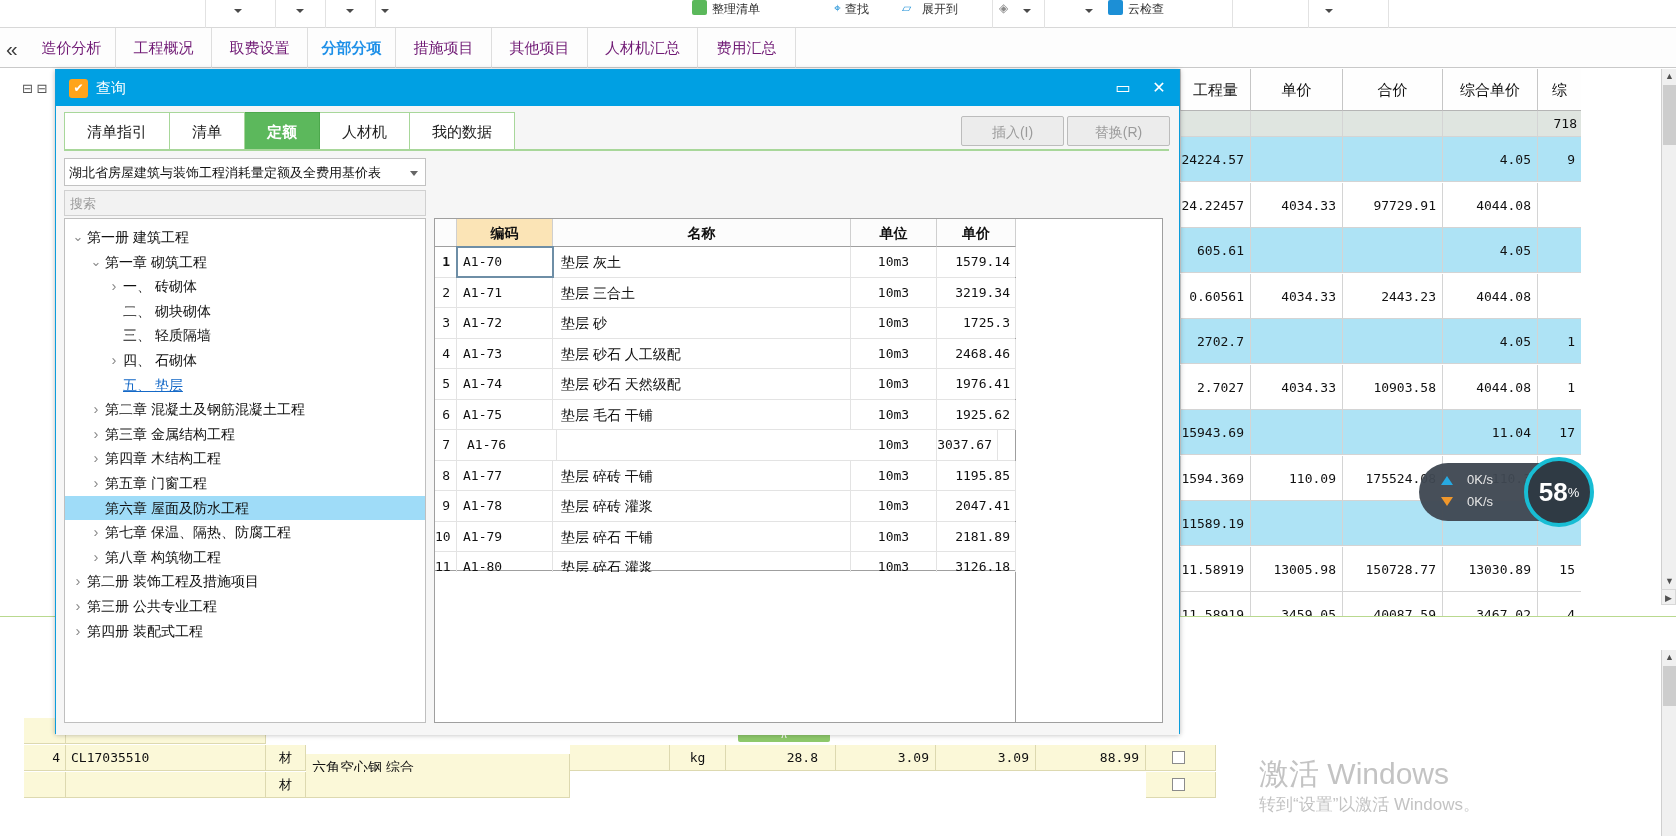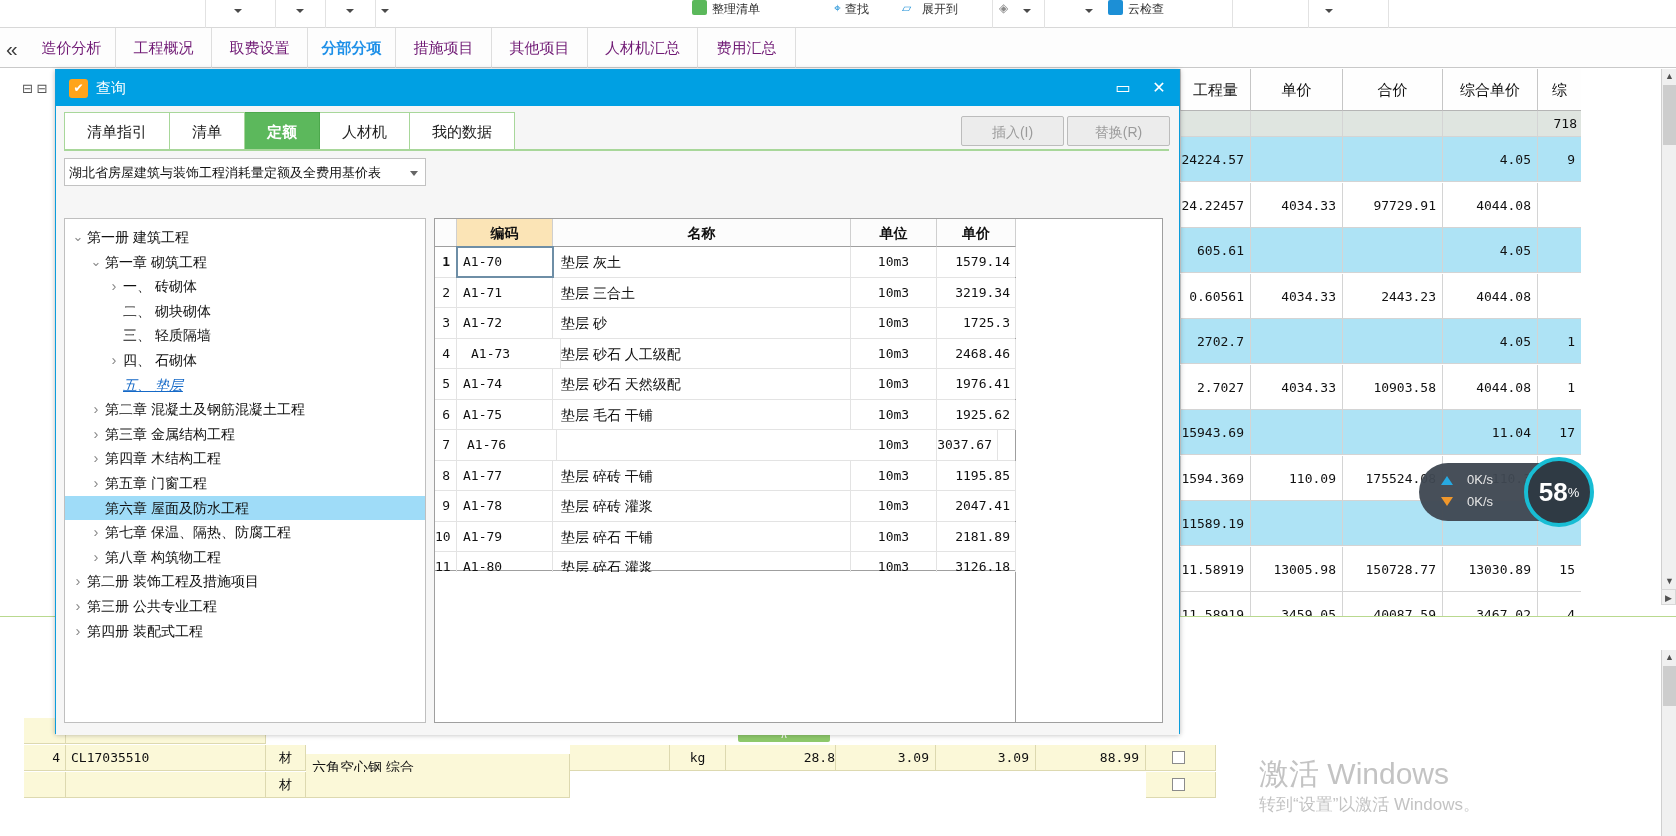--- a/index.html
+++ b/index.html
@@ -197,21 +197,21 @@
   }
   .tree-panel {
     position:absolute; left:8px; top:112px; width:362px; height:505px;
     background:#fff; border:1px solid #bfbfbf; overflow:hidden;
   }
   .tnode {
     position:absolute; height:24px; line-height:24px; font-size:14px;
     color:#111; white-space:nowrap; cursor:pointer;
   }
   .tnode.sel { background:#9fdcf8; }
-  .tnode.link { color:#1569c7; text-decoration:underline;font-style:italic; }
+  .tnode.link { color:#1569c7; text-decoration:underline; }
   .tw {
     position:absolute; width:14px; height:24px; line-height:24px;
     font-size:10px; color:#8a8a8a; text-align:center;
   }
 
   
   .tbl-wrap {
     position:absolute; left:378px; top:112px; width:582px; height:353px;
     background:#fff; border:1px solid #9f9f9f;
   }
@@ -390,21 +390,21 @@
 
   <div class="lower-grid-row" style="left:24px;top:718px;width:42px;"></div>
   <div class="lower-grid-row" style="left:66px;top:718px;width:200px;"></div>
 
   <div class="lower-grid-row" style="left:24px;top:745px;width:42px;text-align:right;padding-right:5px;">4</div>
   <div class="lower-grid-row" style="left:66px;top:745px;width:200px;padding-left:5px;">CL17035510</div>
   <div class="lower-grid-row" style="left:266px;top:745px;width:40px;text-align:center;font-family:'Liberation Sans',sans-serif;">材</div>
   <div class="lower-grid-row" style="left:306px;top:745px;width:264px;padding-left:6px;font-family:'Liberation Sans',sans-serif;font-size:14px;margin-top:9px;">六角空心钢 综合</div>
   <div class="lower-grid-row" style="left:570px;top:745px;width:100px;"></div>
   <div class="lower-grid-row" style="left:670px;top:745px;width:56px;text-align:center;">kg</div>
-  <div class="lower-grid-row" style="left:726px;top:745px;width:110px;text-align:right;padding-right:0;">28.8</div>
+  <div class="lower-grid-row" style="left:726px;top:745px;width:110px;text-align:right;padding-right:17px;">28.8</div>
   <div class="lower-grid-row" style="left:836px;top:745px;width:100px;text-align:right;padding-right:6px;">3.09</div>
   <div class="lower-grid-row" style="left:936px;top:745px;width:100px;text-align:right;padding-right:6px;">3.09</div>
   <div class="lower-grid-row" style="left:1036px;top:745px;width:110px;text-align:right;padding-right:6px;">88.99</div>
   <div class="lower-grid-row" style="left:1146px;top:745px;width:70px;">
     <span class="chk-box" style="left:26px;top:6px;"></span>
   </div>
   <div class="lower-grid-row" style="left:24px;top:772px;width:42px;"></div>
   <div class="lower-grid-row" style="left:66px;top:772px;width:200px;"></div>
   <div class="lower-grid-row" style="left:266px;top:772px;width:40px;text-align:center;font-family:'Liberation Sans',sans-serif;">材</div>
   <div class="lower-grid-row" style="left:306px;top:772px;width:264px;padding-left:6px;"></div>
@@ -454,20 +454,21 @@
       <div class="dtabs-rest"></div>
 
       <div class="insert-btn" style="left:905px;">插入(I)</div>
       <div class="insert-btn" style="left:1011px;">替换(R)</div>
 
       <div class="sel-combo">
         <span>湖北省房屋建筑与装饰工程消耗量定额及全费用基价表</span>
         <span class="sel-caret"></span>
       </div>
 
+      <div class="search-box">搜索</div>
 
       <div class="tree-panel">
         <div id="tree-host">
             <div class="tw" style="left: 6px; top: 6px; font-size: 13px;">⌄</div>
             <div class="tnode" style="left: 22px; top: 6px;">第一册 建筑工程</div>
             <div class="tw" style="left: 24px; top: 30.6px; font-size: 13px;">⌄</div>
             <div class="tnode" style="left: 40px; top: 30.6px;">第一章 砌筑工程</div>
             <div class="tw" style="left: 42px; top: 55.2px; font-size: 15px;">›</div>
             <div class="tnode" style="left: 58px; top: 55.2px;">一、 砖砌体</div>
             <div class="tnode" style="left: 58px; top: 79.8px;">二、 砌块砌体</div>
@@ -523,21 +524,21 @@
             </div>
             <div class="tr" style="top: 61px;">
               <div class="td idx" style="left: 0px; width: 22px;">3</div>
               <div class="td code" style="left: 22px; width: 96px;">A1-72</div>
               <div class="td name" style="left: 118px; width: 298px;">垫层 砂</div>
               <div class="td unit" style="left: 416px; width: 86px;">10m3</div>
               <div class="td num" style="left: 502px; width: 79px; text-align: right;">1725.3</div>
             </div>
             <div class="tr" style="top: 91.5px;">
               <div class="td idx" style="left: 0px; width: 22px;">4</div>
-              <div class="td code" style="left: 22px; width: 96px; margin-left: 8px;">A1-73</div>
+              <div class="td code" style="left: 22px; width: 96px;">A1-73</div>
               <div class="td name" style="left: 118px; width: 298px;">垫层 砂石 人工级配</div>
               <div class="td unit" style="left: 416px; width: 86px;">10m3</div>
               <div class="td num" style="left: 502px; width: 79px;">2468.46</div>
             </div>
             <div class="tr" style="top: 122px;">
               <div class="td idx" style="left: 0px; width: 22px;">5</div>
               <div class="td code" style="left: 22px; width: 96px;">A1-74</div>
               <div class="td name" style="left: 118px; width: 298px;">垫层 砂石 天然级配</div>
               <div class="td unit" style="left: 416px; width: 86px;">10m3</div>
               <div class="td num" style="left: 502px; width: 79px;">1976.41</div>

